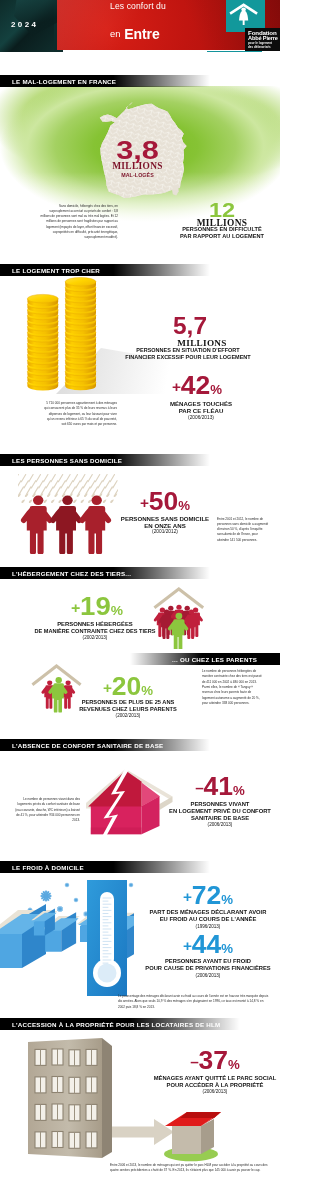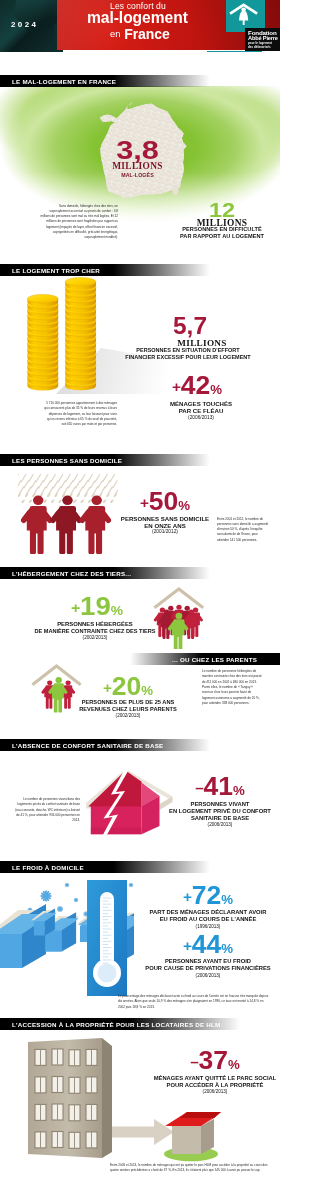--- a/index.html
+++ b/index.html
@@ -141,22 +141,21 @@
 </head>
 <body>
 
 <div class="page">
 
   <div class="hdr">
     <div class="hdr-dark"></div>
     <div class="hdr-red"></div>
     <div class="yr">2024</div>
     <div class="t1">Les confort du</div>
-    <div class="t2">mal-logement</div>
-    <div class="t3"><i>en</i> <b>France</b></div>
+    <div class="t3"><i>en</i> <b>Entre</b></div>
 
     <div class="fap">
       <svg width="39" height="32" viewBox="0 0 39 32">
         <path d="M17.6 3.2 L31.8 12.4 L30.4 14.7 L17.6 6.5 L4.8 14.7 L3.4 12.4 Z" fill="#ffffff"></path>
         <ellipse cx="17.6" cy="9.6" rx="2.3" ry="2.0" fill="#ffffff"></ellipse>
         <path d="M17.6 10.5 C14.5 10.5 13.6 14.4 13.0 20.4 L22.2 20.4 C21.6 14.4 20.7 10.5 17.6 10.5 Z" fill="#ffffff"></path>
         <rect x="16.7" y="20" width="1.9" height="5" fill="#ffffff"></rect>
       </svg>
     </div>
     <div class="fapbox">

